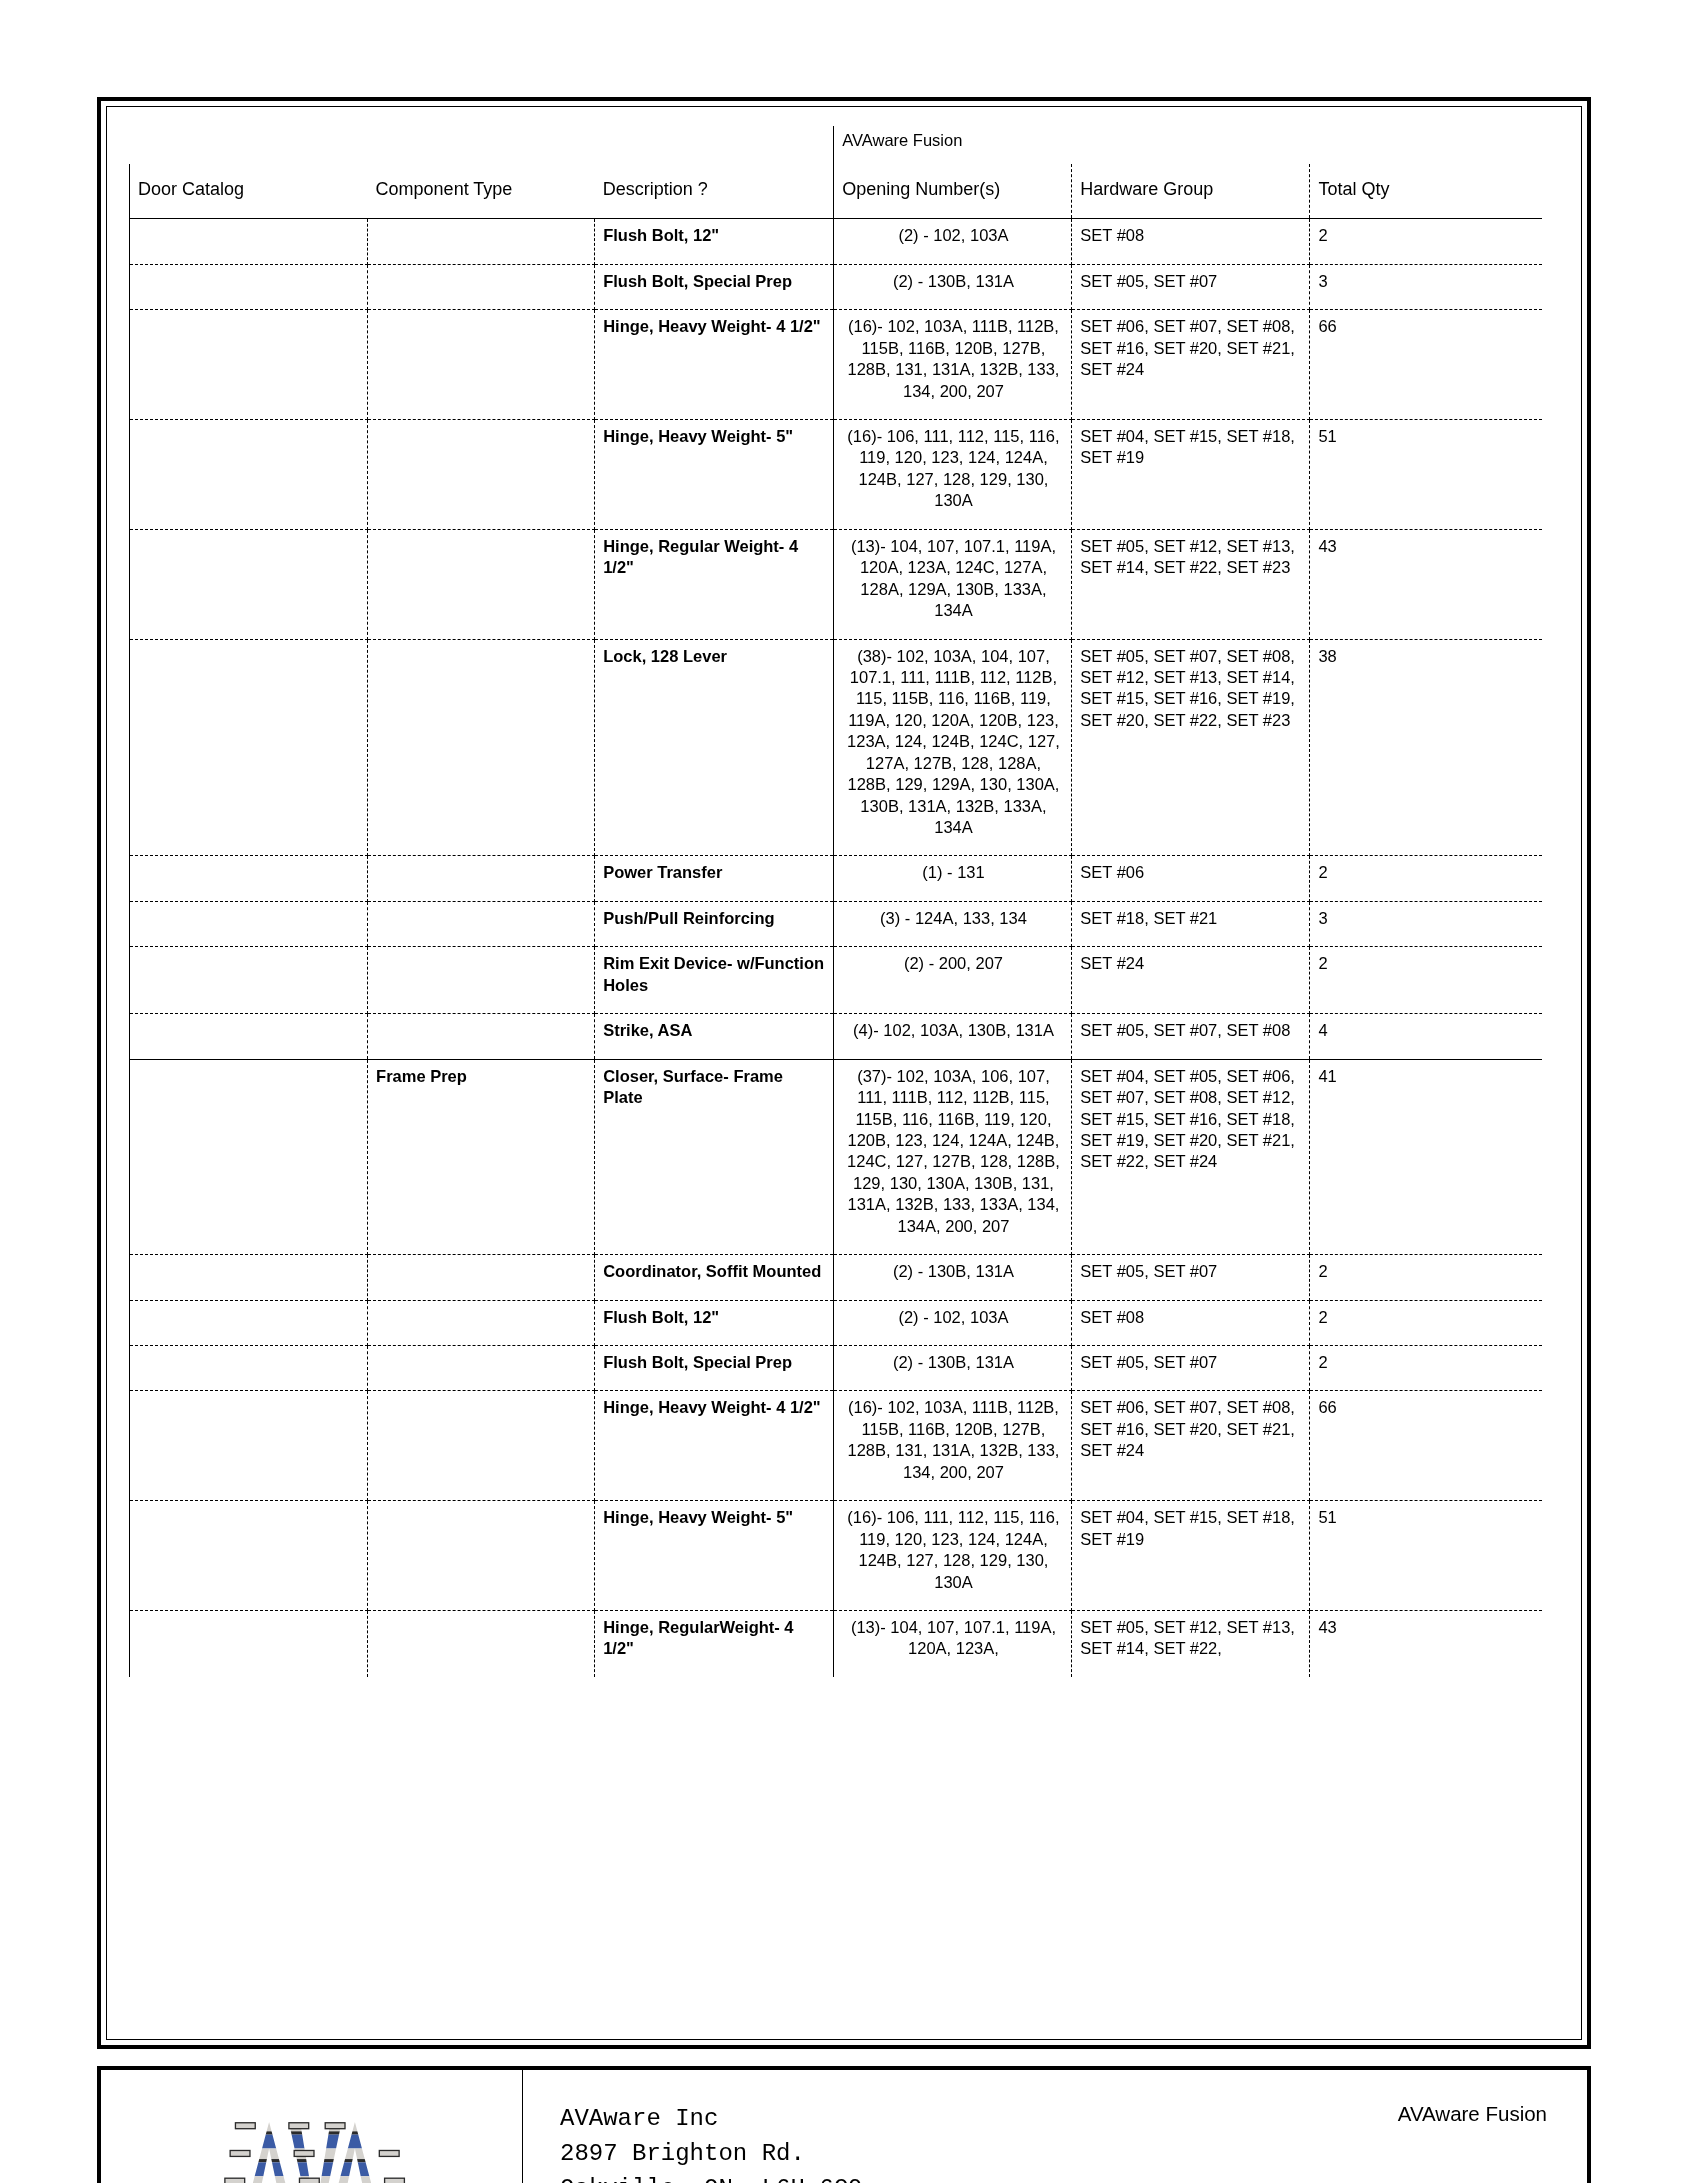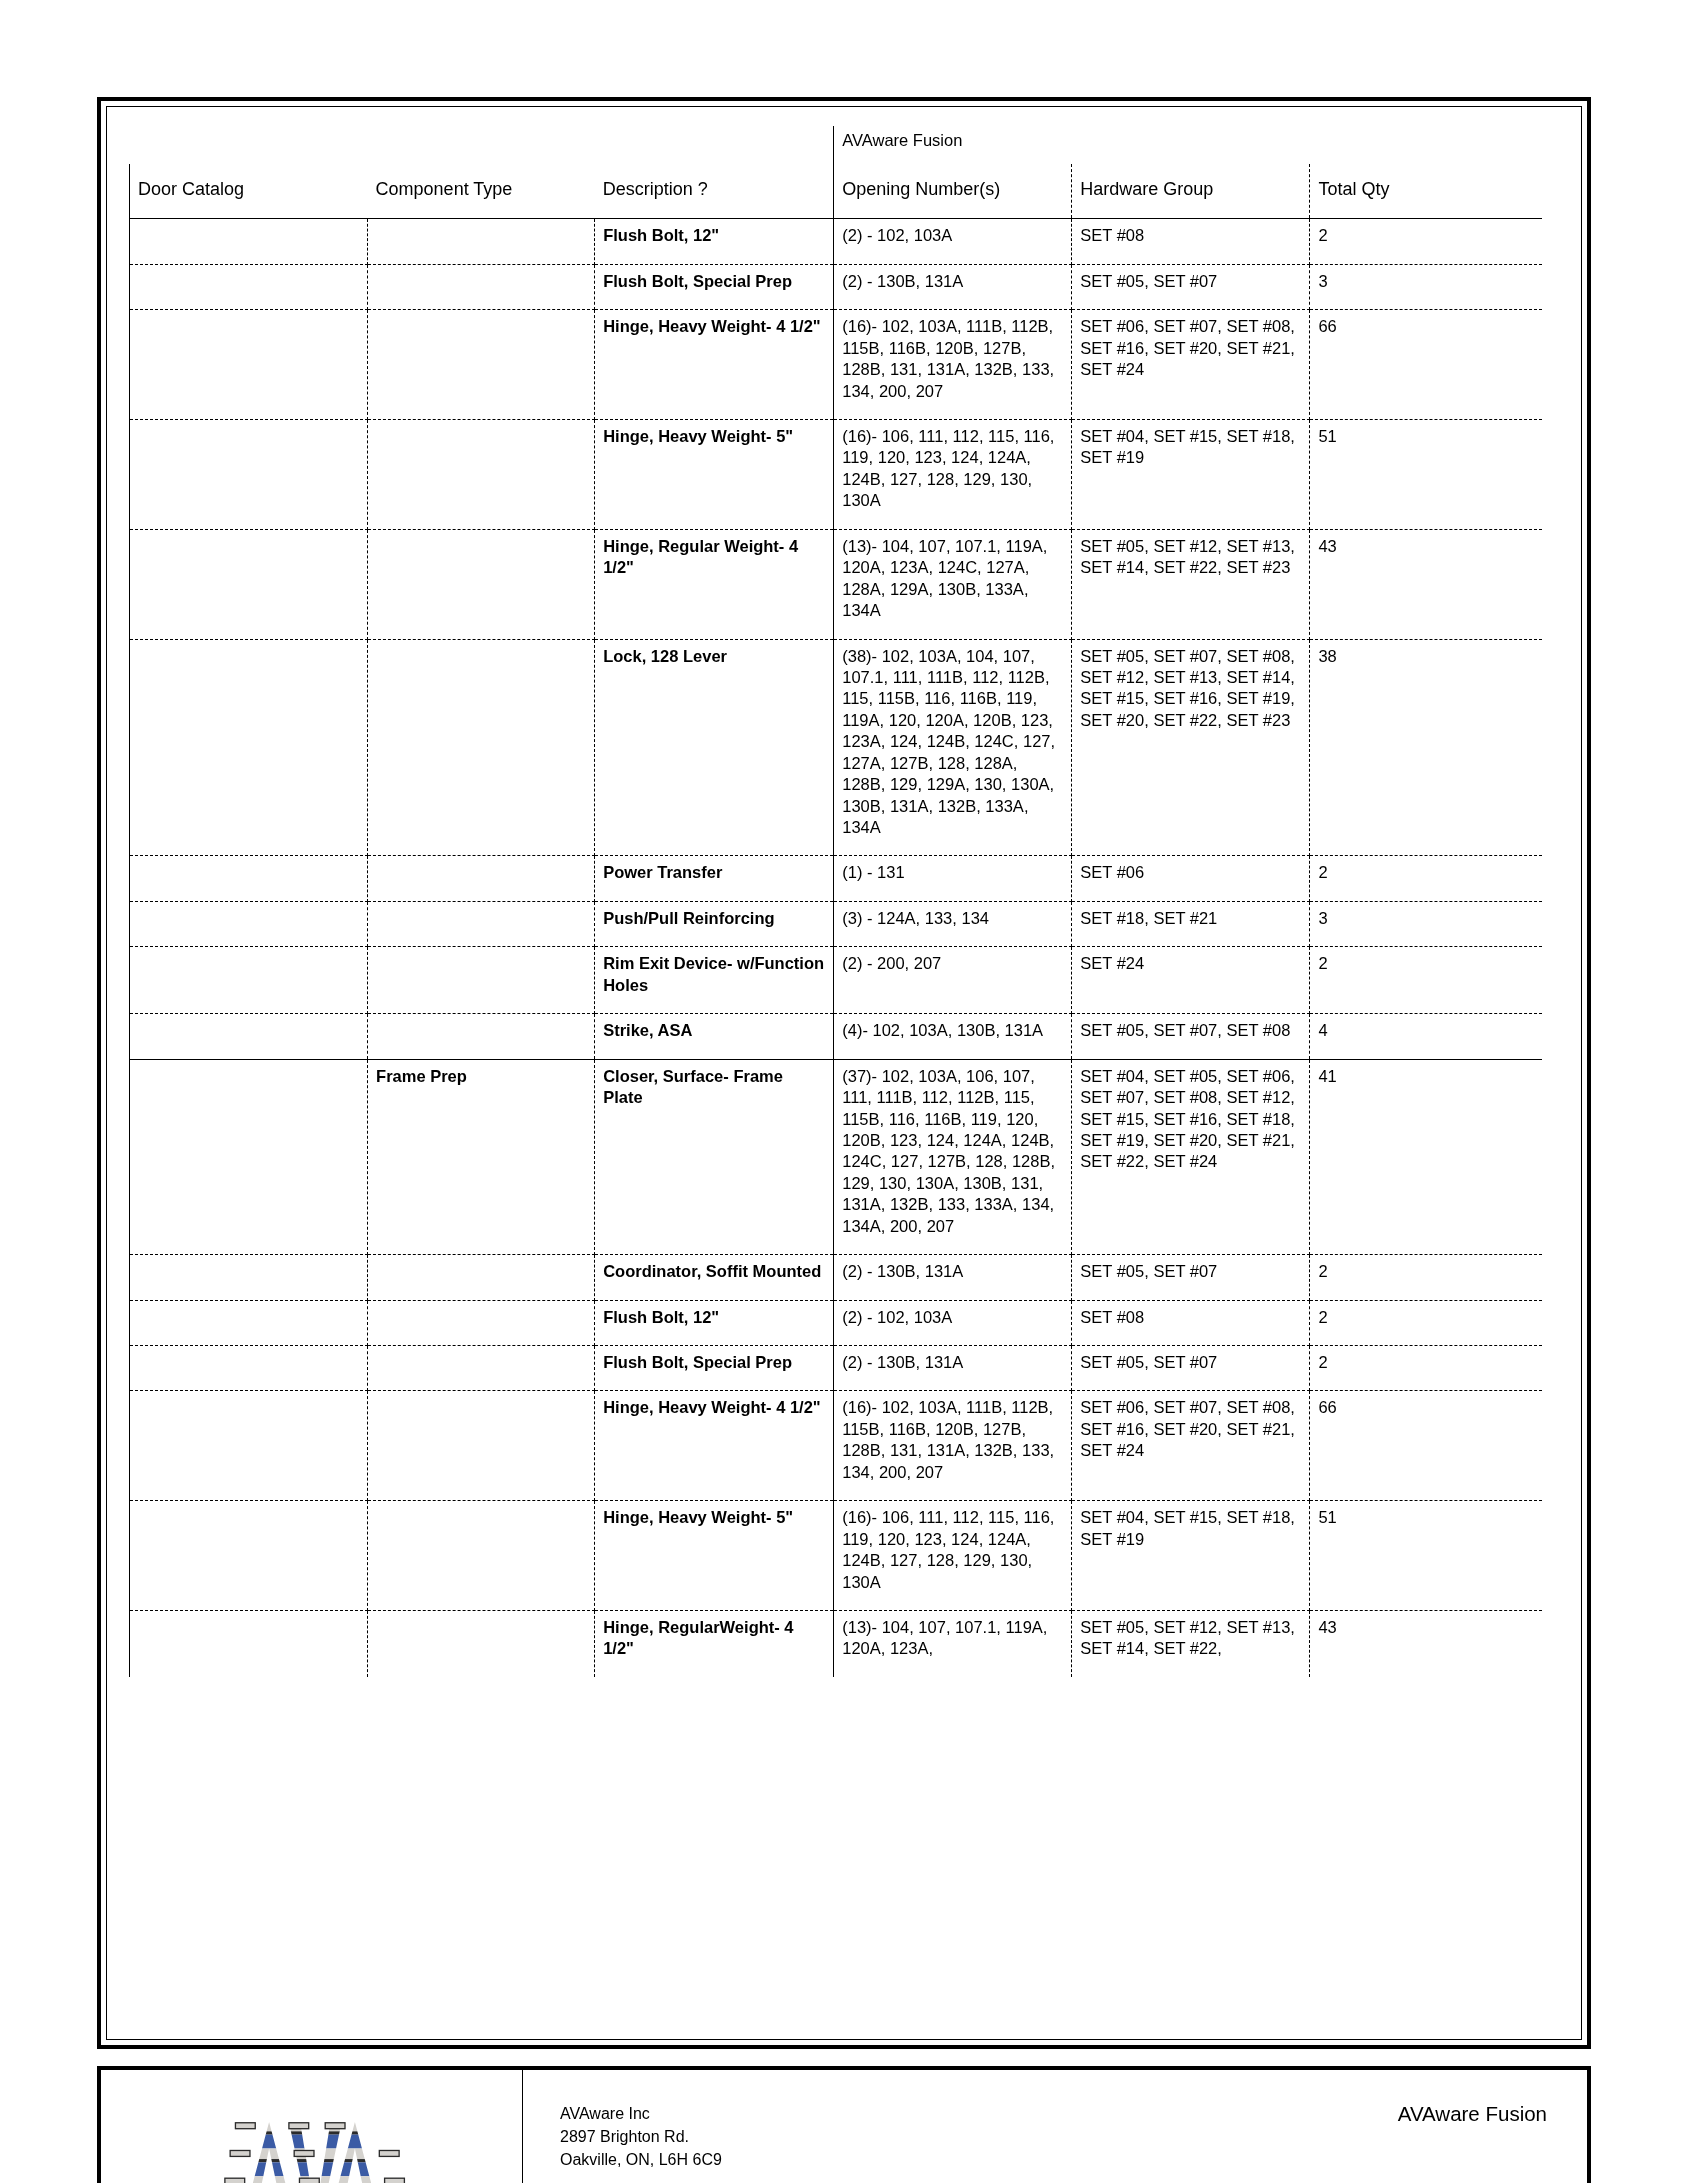--- a/index.html
+++ b/index.html
@@ -103,20 +103,21 @@
   tr.data-row td.col-comp {
     border-right: 1.3px dashed #000;
     font-weight: bold;
   }
   tr.data-row td.col-desc {
     font-weight: bold;
     border-right: 1.3px solid #000;
   }
   tr.data-row td.col-open {
     border-right: 1.3px dashed #000;
+    text-align: center;
   }
   tr.data-row td.col-hw {
     border-right: 1.3px dashed #000;
   }
   tr.data-row td.col-qty {
     border-right: 0;
   }
   tr.data-row.section-start td {
     border-top: 1.3px solid #000;
   }
@@ -146,23 +147,24 @@
   }
   .footer-text-cell {
     flex: 1;
     box-sizing: border-box;
     padding: 32px 0 0 37px;
     display: flex;
     flex-direction: row;
     justify-content: space-between;
   }
   .addr-line {
-    font-size: 16px;
+    font-size: 24px;
     line-height: 1.45;
     white-space: nowrap;
+    font-family: Liberation Mono, monospace;
   }
   .footer-right-label {
     font-size: 20.5px;
     padding-right: 40px;
     white-space: nowrap;
   }
 
   
   .logo { width: 212px; height: 132px; display:block; }
 </style>

